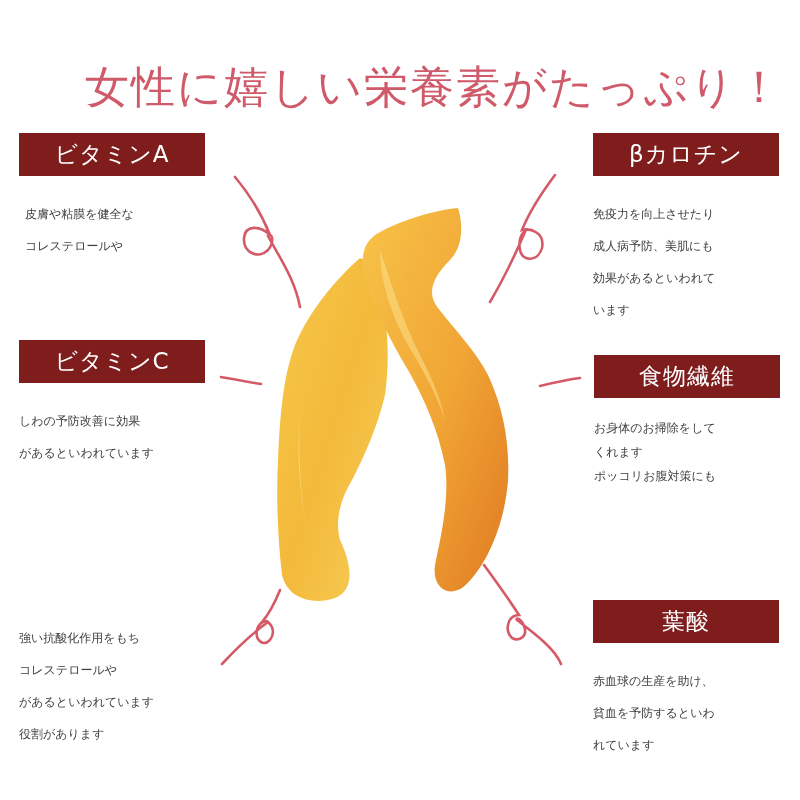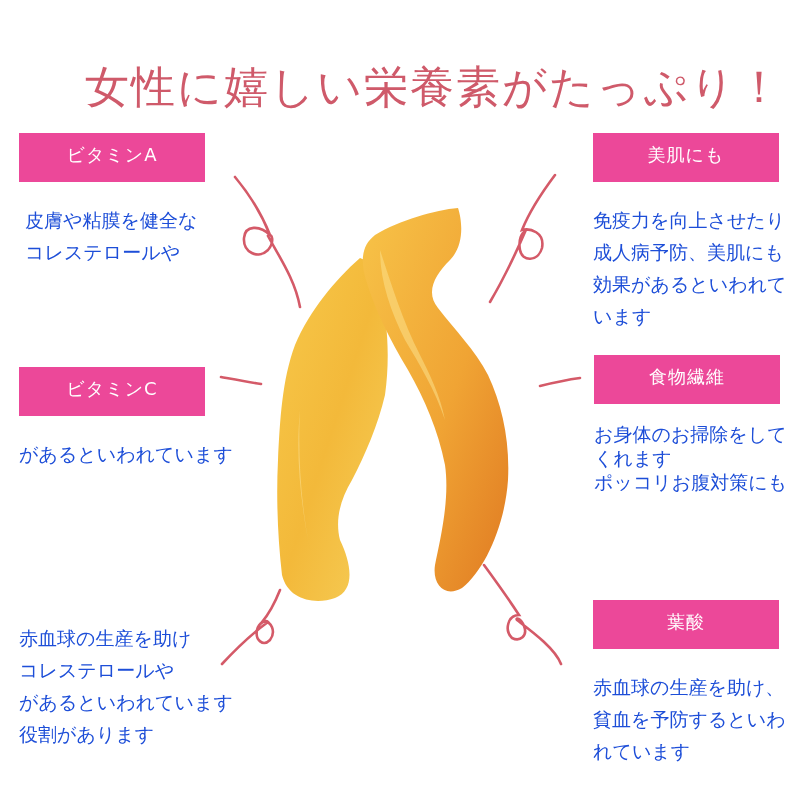--- a/index.html
+++ b/index.html
@@ -8,26 +8,26 @@
       background: #ffffff;
       font-family: "DejaVu Sans", "Liberation Sans", sans-serif;
     }
     .title {
       position: absolute; left: 0; top: 28px; width: 800px;
       text-align: center; font-size: 44px; letter-spacing: 2px;
       color: #cf5a6a; font-weight: normal; line-height: 60px; margin-left: 34px;
     }
     .nutrient { position: absolute; width: 210px; }
     .label-box {
-      width: 186px; height: 49px; background: #ec4899;
-      color: #ffffff; font-size: 18px; line-height: 43px; text-align: center;
+      width: 186px; height: 43px; background: #7f1d1d;
+      color: #ffffff; font-size: 23px; line-height: 43px; text-align: center;
       letter-spacing: 1px;
     }
     .desc {
-      margin-top: 22px; font-size: 19px; line-height: 32px; color: #1d4ed8;
+      margin-top: 22px; font-size: 12px; line-height: 32px; color: #404040;
       white-space: nowrap;
     }
     .desc.tight { line-height: 24px; margin-top: 18px; }
     .desc div { display: block; }
     .mango { position: absolute; left: 240px; top: 180px; width: 280px; height: 440px; }
     .squiggle { position: absolute; left: 0; top: 0; width: 800px; height: 800px; pointer-events: none; }
   </style>
 </head>
 <body>
 
@@ -73,38 +73,39 @@
 </svg>
 
 <div class="nutrient" style="left:19px; top:133px;">
   <div class="label-box">ビタミンA</div>
   <div class="desc" style="margin-left:6px;">
     <div>皮膚や粘膜を健全な</div>
     <div>コレステロールや</div>
   </div>
 </div>
 
-<div class="nutrient" style="left:19px; top:367px;">
+<div class="nutrient" style="left:19px; top:340px;">
   <div class="label-box">ビタミンC</div>
   <div class="desc">
+    <div>しわの予防改善に効果</div>
     <div>があるといわれています</div>
   </div>
 </div>
 
 <div class="nutrient" style="left:19px; top:600px;">
   <div class="desc">
-    <div>赤血球の生産を助け</div>
+    <div>強い抗酸化作用をもち</div>
     <div>コレステロールや</div>
     <div>があるといわれています</div>
     <div>役割があります</div>
   </div>
 </div>
 
 <div class="nutrient" style="left:593px; top:133px;">
-  <div class="label-box">美肌にも</div>
+  <div class="label-box">βカロチン</div>
   <div class="desc">
     <div>免疫力を向上させたり</div>
     <div>成人病予防、美肌にも</div>
     <div>効果があるといわれて</div>
     <div>います</div>
   </div>
 </div>
 
 <div class="nutrient" style="left:594px; top:355px;">
   <div class="label-box">食物繊維</div>

